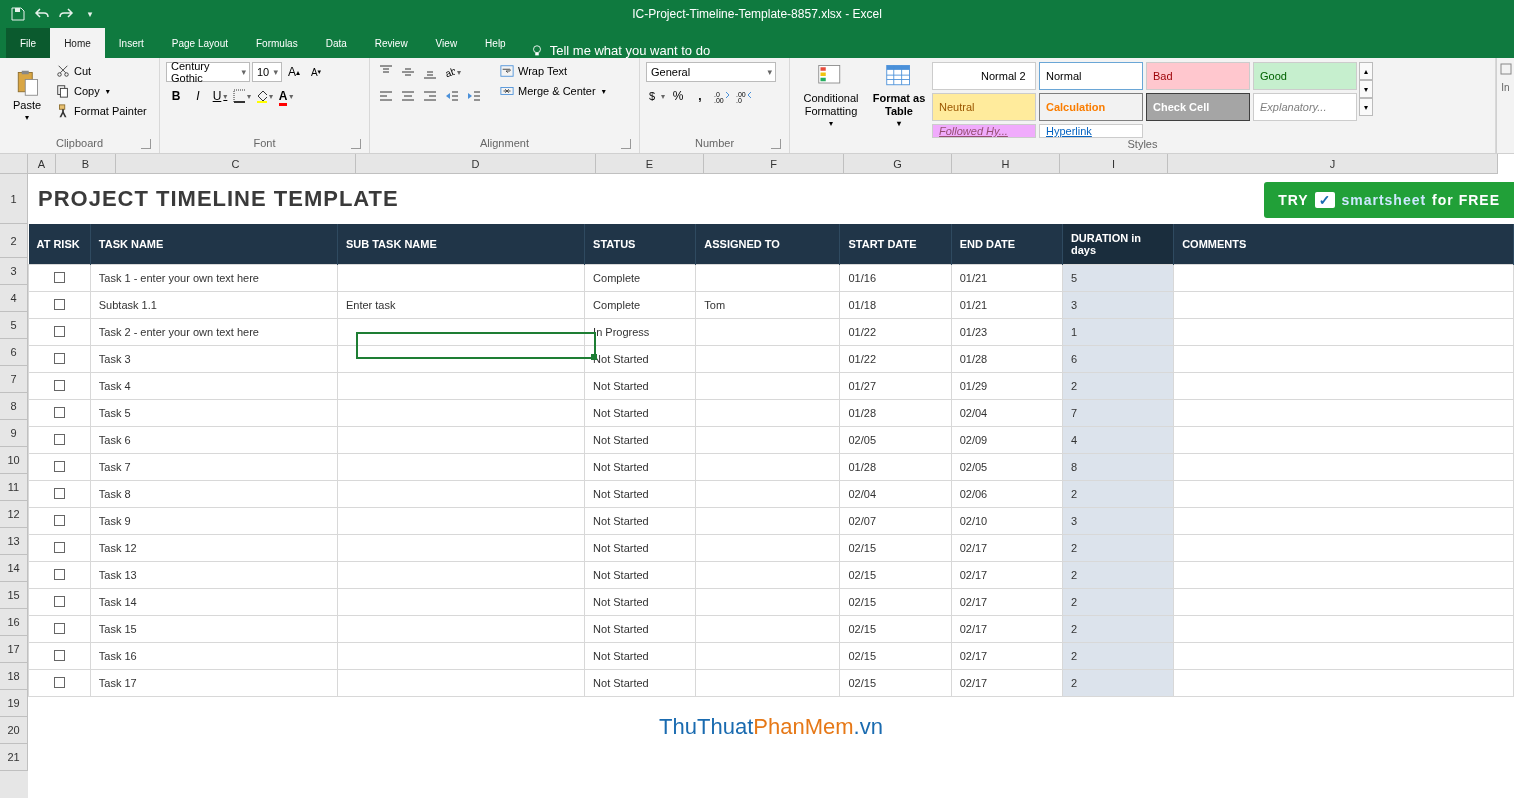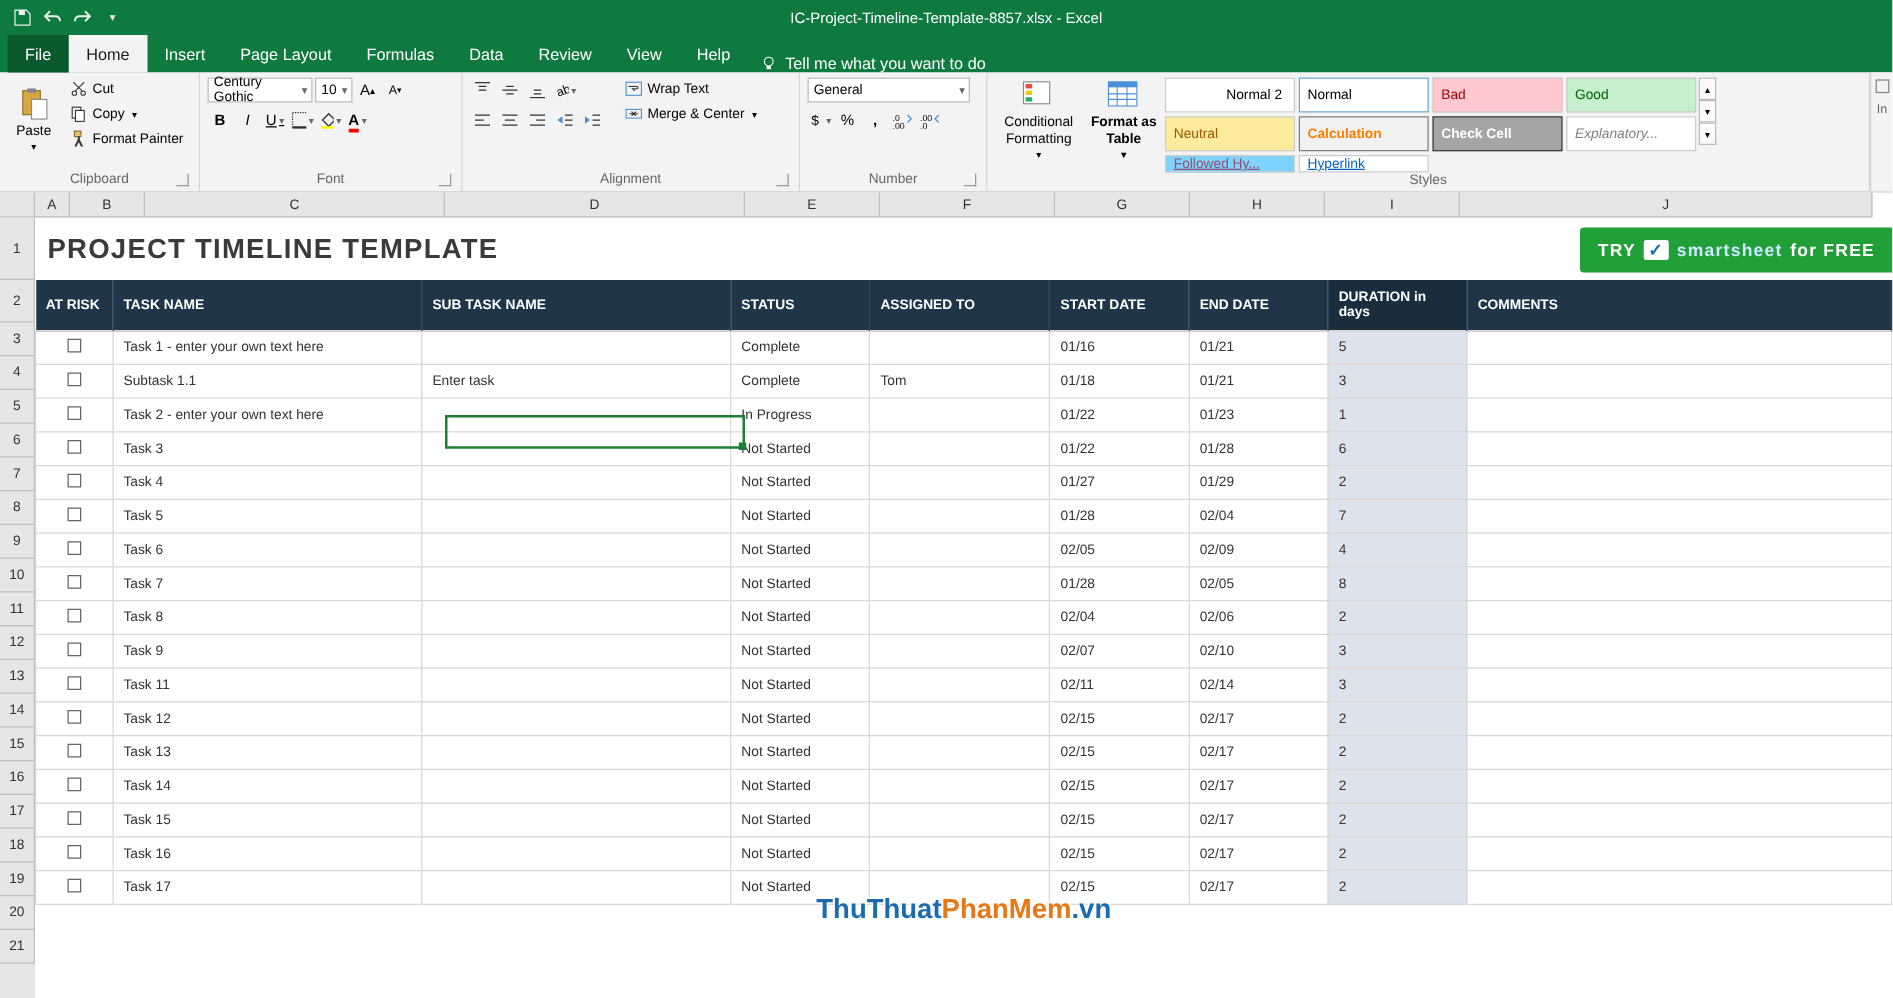--- a/index.html
+++ b/index.html
@@ -4,21 +4,21 @@
 <style>
 * { margin: 0; padding: 0; box-sizing: border-box; font-family: "Segoe UI", Arial, sans-serif; }
 body { background: #fff; font-size: 12px; overflow: hidden; }
 
 .titlebar { background: #0f7a3f; height: 28px; display: flex; align-items: center; color: #fff; position: relative; }
 .qat { display: flex; align-items: center; gap: 8px; padding: 0 10px; }
 .qat-icon { width: 16px; height: 16px; display: inline-flex; align-items: center; justify-content: center; opacity: 0.9; cursor: pointer; }
 .titlebar-title { position: absolute; left: 50%; transform: translateX(-50%); font-size: 12px; }
 
 .tabs { background: #0f7a3f; height: 30px; display: flex; align-items: flex-end; padding-left: 6px; }
-.tab { padding: 6px 14px; color: #fff; font-size: 13px; cursor: pointer; height: 30px; display: flex; align-items: center; }
+.tab { padding: 6px 14px; color: #fff; font-size: 10px; cursor: pointer; height: 30px; display: flex; align-items: center; }
 .tab.file { background: #0b5a2e; }
 .tab.active { background: #f3f3f3; color: #1a1a1a; }
 .tell-me { display: flex; align-items: center; gap: 6px; color: #fff; margin-left: 10px; font-size: 13px; }
 .bulb { width: 14px; height: 14px; }
 
 .ribbon { background: #f3f3f3; border-bottom: 1px solid #d0d0d0; height: 96px; display: flex; }
 .group { border-right: 1px solid #d8d8d8; padding: 4px 6px 2px; display: flex; flex-direction: column; justify-content: space-between; }
 .group-body { display: flex; gap: 4px; align-items: flex-start; flex: 1; }
 .group-label { text-align: center; font-size: 11px; color: #666; padding-bottom: 2px; position: relative; }
 .group-label .launcher { position: absolute; right: 2px; bottom: 2px; width: 10px; height: 10px; border: 1px solid #999; border-left: none; border-top: none; cursor: pointer; }
@@ -60,21 +60,21 @@
 .datatable th.dur { background: #1a2d3d; }
 .datatable td { border: 1px solid #d8d8d8; padding: 6px 8px; font-size: 11px; color: #333; height: 27px; }
 .datatable td.atrisk { text-align: center; }
 .datatable td.dur { background: #dce3ec; }
 .chk { width: 11px; height: 11px; border: 1px solid #666; display: inline-block; position: relative; }
 .chk.checked::after { content: "✓"; position: absolute; top: -3px; left: 0; font-size: 11px; font-weight: bold; }
 
 .selected-cell { position: absolute; border: 2px solid #1e7e34; pointer-events: none; }
 .selected-cell::after { content: ""; position: absolute; right: -3px; bottom: -3px; width: 6px; height: 6px; background: #1e7e34; }
 
-.watermark { position: absolute; left: 50%; top: 540px; transform: translateX(-50%); font-size: 22px; font-weight: bold; color: #1a6bb0; text-shadow: 1px 1px 0 #fff, -1px -1px 0 #fff, 1px -1px 0 #fff, -1px 1px 0 #fff; pointer-events: none; z-index: 50; }
+.watermark { position: absolute; left: 50%; top: 540px; transform: translateX(-50%); font-size: 22px; font-weight: normal; color: #1a6bb0; text-shadow: 1px 1px 0 #fff, -1px -1px 0 #fff, 1px -1px 0 #fff, -1px 1px 0 #fff; pointer-events: none; z-index: 50; }
 .watermark .orange { color: #e67817; }
 
 .right-edge { width: 18px; background: #f3f3f3; border-left: 1px solid #d0d0d0; display:flex; flex-direction:column; align-items:center; padding-top:4px; gap:6px; font-size:10px; color:#666;}
 </style>
 </head>
 <body>
 
 <div class="titlebar">
   <div class="qat">
     <span class="qat-icon">
@@ -348,21 +348,21 @@
       <div style="display:flex;">
         <div class="style-gallery" id="style-gallery">
             <div class="style-cell" style="background: rgb(255, 255, 255); color: rgb(0, 0, 0); border-color: rgb(204, 204, 204); padding-left: 48px;">Normal 2</div>
             <div class="style-cell" style="background: rgb(255, 255, 255); color: rgb(0, 0, 0); border-color: rgb(106, 166, 214);">Normal</div>
             <div class="style-cell" style="background: rgb(255, 199, 206); color: rgb(156, 0, 6); border-color: rgb(204, 204, 204);">Bad</div>
             <div class="style-cell" style="background: rgb(198, 239, 206); color: rgb(0, 97, 0); border-color: rgb(204, 204, 204);">Good</div>
             <div class="style-cell" style="background: rgb(255, 235, 156); color: rgb(156, 87, 0); border-color: rgb(204, 204, 204);">Neutral</div>
             <div class="style-cell" style="background: rgb(242, 242, 242); color: rgb(250, 125, 0); border-color: rgb(127, 127, 127); font-weight: bold;">Calculation</div>
             <div class="style-cell" style="background: rgb(165, 165, 165); color: rgb(255, 255, 255); border-color: rgb(63, 63, 63); font-weight: bold;">Check Cell</div>
             <div class="style-cell" style="background: rgb(255, 255, 255); color: rgb(127, 127, 127); border-color: rgb(204, 204, 204); font-style: italic;">Explanatory...</div>
-            <div class="style-cell" style="background: #7dd3fc; color: rgb(149, 79, 114); border-color: rgb(204, 204, 204); text-decoration: underline;">Followed Hy...</div>
+            <div class="style-cell" style="background: #f0abfc; color: rgb(149, 79, 114); border-color: rgb(204, 204, 204); text-decoration: underline; font-style: italic;">Followed Hy...</div>
             <div class="style-cell" style="background: rgb(255, 255, 255); color: rgb(5, 99, 193); border-color: rgb(204, 204, 204); text-decoration: underline;">Hyperlink</div>
           </div>
         <div class="gallery-nav">
           <span>▴</span>
           <span>▾</span>
           <span>▾</span>
         </div>
       </div>
     </div>
     <div class="group-label"><span>Styles</span></div>
@@ -546,31 +546,20 @@
               <td></td>
               <td>Not Started</td>
               <td></td>
               <td>02/07</td>
               <td>02/10</td>
               <td class="dur">3</td>
               <td></td>
             </tr>
             <tr>
               <td class="atrisk"><span class="chk"></span></td>
-              <td>Task 11</td>
-              <td></td>
-              <td>Not Started</td>
-              <td></td>
-              <td>02/11</td>
-              <td>02/14</td>
-              <td class="dur">3</td>
-              <td></td>
-            </tr>
-            <tr>
-              <td class="atrisk"><span class="chk"></span></td>
               <td>Task 12</td>
               <td></td>
               <td>Not Started</td>
               <td></td>
               <td>02/15</td>
               <td>02/17</td>
               <td class="dur">2</td>
               <td></td>
             </tr>
             <tr>

